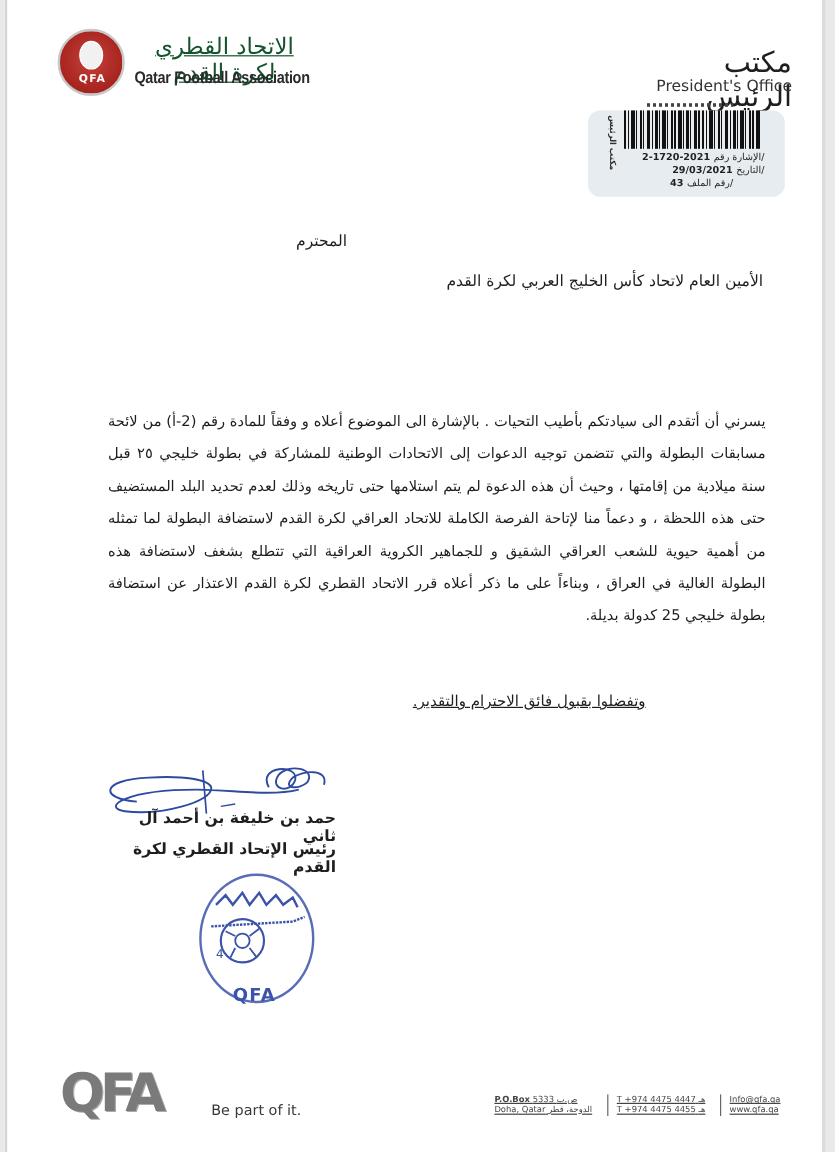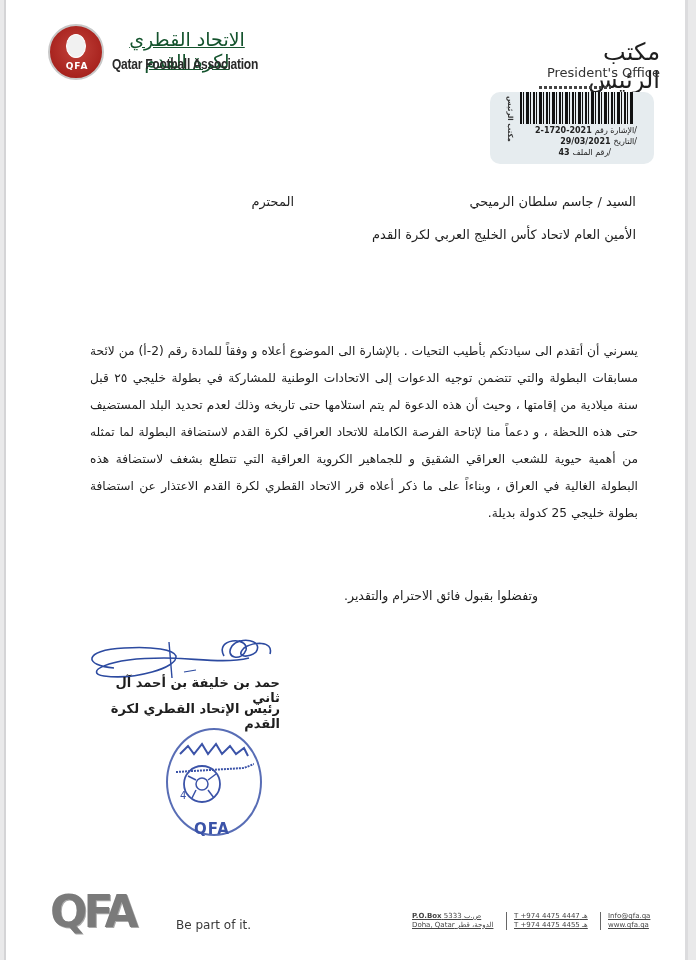--- a/index.html
+++ b/index.html
@@ -63,32 +63,32 @@
     writing-mode: vertical-rl; font: bold 7px "DejaVu Sans", sans-serif; color: #333;
   }
   .bc-line {
     left: 512px; width: 106px; text-align: right; direction: ltr;
     font: bold 8px "DejaVu Sans", sans-serif; color: #222; white-space: nowrap; margin-left: 15px;
   }
   .bc-line .lbl { font-weight: normal; margin-left: 3px; }
   
   .rtl { direction: rtl; text-align: right; color: #1e1e1e; }
   .addr1 { left: 370px; top: 194px; width: 262px; font: 13px "DejaVu Sans", sans-serif; }
-  .addr-resp { left: 210px; top: 194px; width: 80px; font: 13px "DejaVu Sans", sans-serif; }
+  .addr-resp { left: 224px; top: 194px; width: 80px; font: 13px "DejaVu Sans", sans-serif; text-align: center; }
   .addr2 { left: 300px; top: 227px; width: 332px; font: 13px "DejaVu Sans", sans-serif; }
   .subject {
     left: 280px; top: 297px; width: 352px; font: bold 13px "DejaVu Sans", sans-serif;
   }
   .subject span { text-decoration: underline; }
   .body-text {
     left: 86px; top: 338px; width: 548px;
     font: 12.2px "DejaVu Sans", sans-serif; line-height: 27px; text-align: justify;
     text-align-last: right;
   }
-  .closing { left: 200px; top: 588px; width: 334px; font: 12.5px "DejaVu Sans", sans-serif; }
+  .closing { left: 200px; top: 576px; width: 334px; font: 12.5px "DejaVu Sans", sans-serif; text-decoration: underline; }
   
   .sig { left: 70px; top: 628px; width: 210px; height: 60px; }
   .signer-name { left: 80px; top: 675px; width: 196px; font: bold 13px "DejaVu Sans", sans-serif; }
   .signer-title { left: 80px; top: 701px; width: 196px; font: bold 13px "DejaVu Sans", sans-serif; }
   .stamp {
     left: 162px; top: 728px; width: 92px; height: 104px; border-radius: 50%;
     border: 2px solid #3b53a8; opacity: 0.85;
   }
   .stamp-qfa {
     left: 178px; top: 820px; width: 60px; text-align: center;
@@ -131,21 +131,20 @@
   <div class="abs bc-line" style="top:126px">
     <span>2-1720-2021</span><span class="lbl">الإشارة رقم/</span>
   </div>
   <div class="abs bc-line" style="top:137px">
     <span>29/03/2021</span><span class="lbl">التاريخ/</span>
   </div>
   <div class="abs bc-line" style="top:148px; width:80px;">
     <span>43</span><span class="lbl">رقم الملف/</span>
   </div>
 
-  <div class="abs addr1 rtl">السيد / جاسم سلطان الرميحي</div>
   <div class="abs addr-resp rtl">المحترم</div>
   <div class="abs addr2 rtl">الأمين العام لاتحاد كأس الخليج العربي لكرة القدم</div>
 
 
   <div class="abs body-text rtl">يسرني أن أتقدم الى سيادتكم بأطيب التحيات . بالإشارة الى الموضوع أعلاه و وفقاً للمادة رقم (2-أ) من لائحة مسابقات البطولة والتي تتضمن توجيه الدعوات إلى الاتحادات الوطنية للمشاركة في بطولة خليجي ٢٥ قبل سنة ميلادية من إقامتها ، وحيث أن هذه الدعوة لم يتم استلامها حتى تاريخه وذلك لعدم تحديد البلد المستضيف حتى هذه اللحظة ، و دعماً منا لإتاحة الفرصة الكاملة للاتحاد العراقي لكرة القدم لاستضافة البطولة لما تمثله من أهمية حيوية للشعب العراقي الشقيق و للجماهير الكروية العراقية التي تتطلع بشغف لاستضافة هذه البطولة الغالية في العراق ، وبناءاً على ما ذكر أعلاه قرر الاتحاد القطري لكرة القدم الاعتذار عن استضافة بطولة خليجي 25 كدولة بديلة.</div>
   <div class="abs closing rtl">وتفضلوا بقبول فائق الاحترام والتقدير.</div>
 
   <svg class="abs sig" viewBox="0 0 210 60">
     <path d="M150 28 C140 10, 175 8, 172 22 C168 34, 150 30, 158 18 C166 8, 190 12, 182 24 C176 30, 160 30, 170 20 C178 14, 200 12, 196 26" fill="none" stroke="#2c4aa0" stroke-width="1.6"></path>
     <path d="M40 40 C10 38, 8 22, 50 20 C80 18, 100 22, 102 28 C104 40, 60 52, 30 48 C10 45, 30 30, 90 30 C120 30, 150 36, 175 30" fill="none" stroke="#2c4aa0" stroke-width="1.6"></path>

